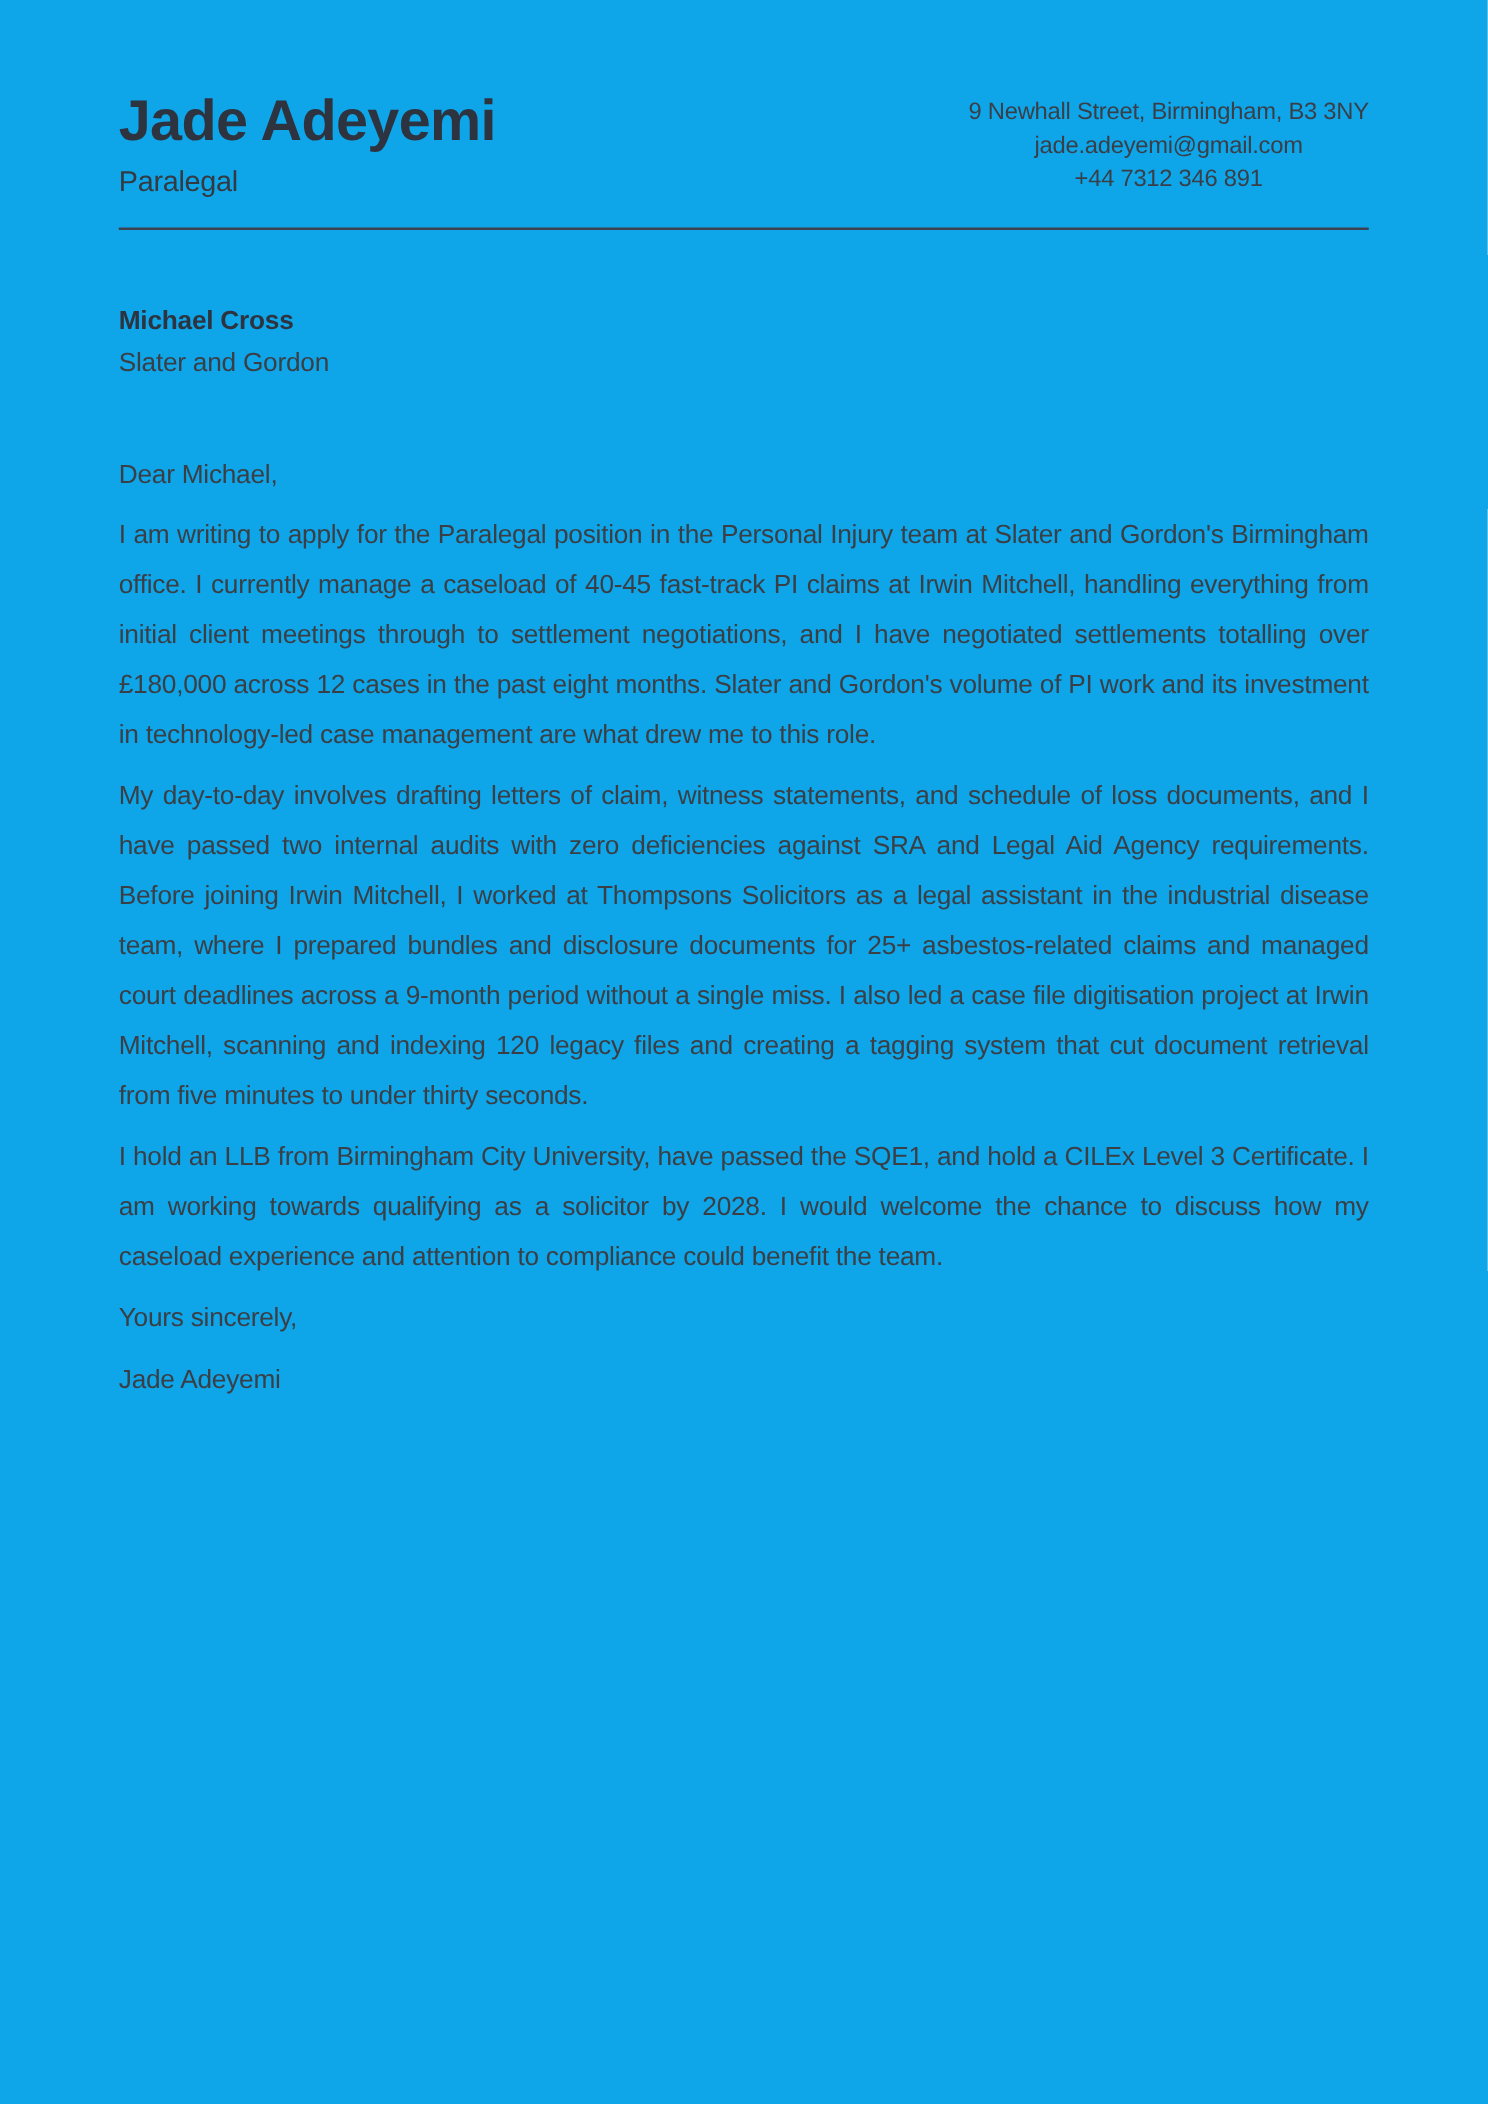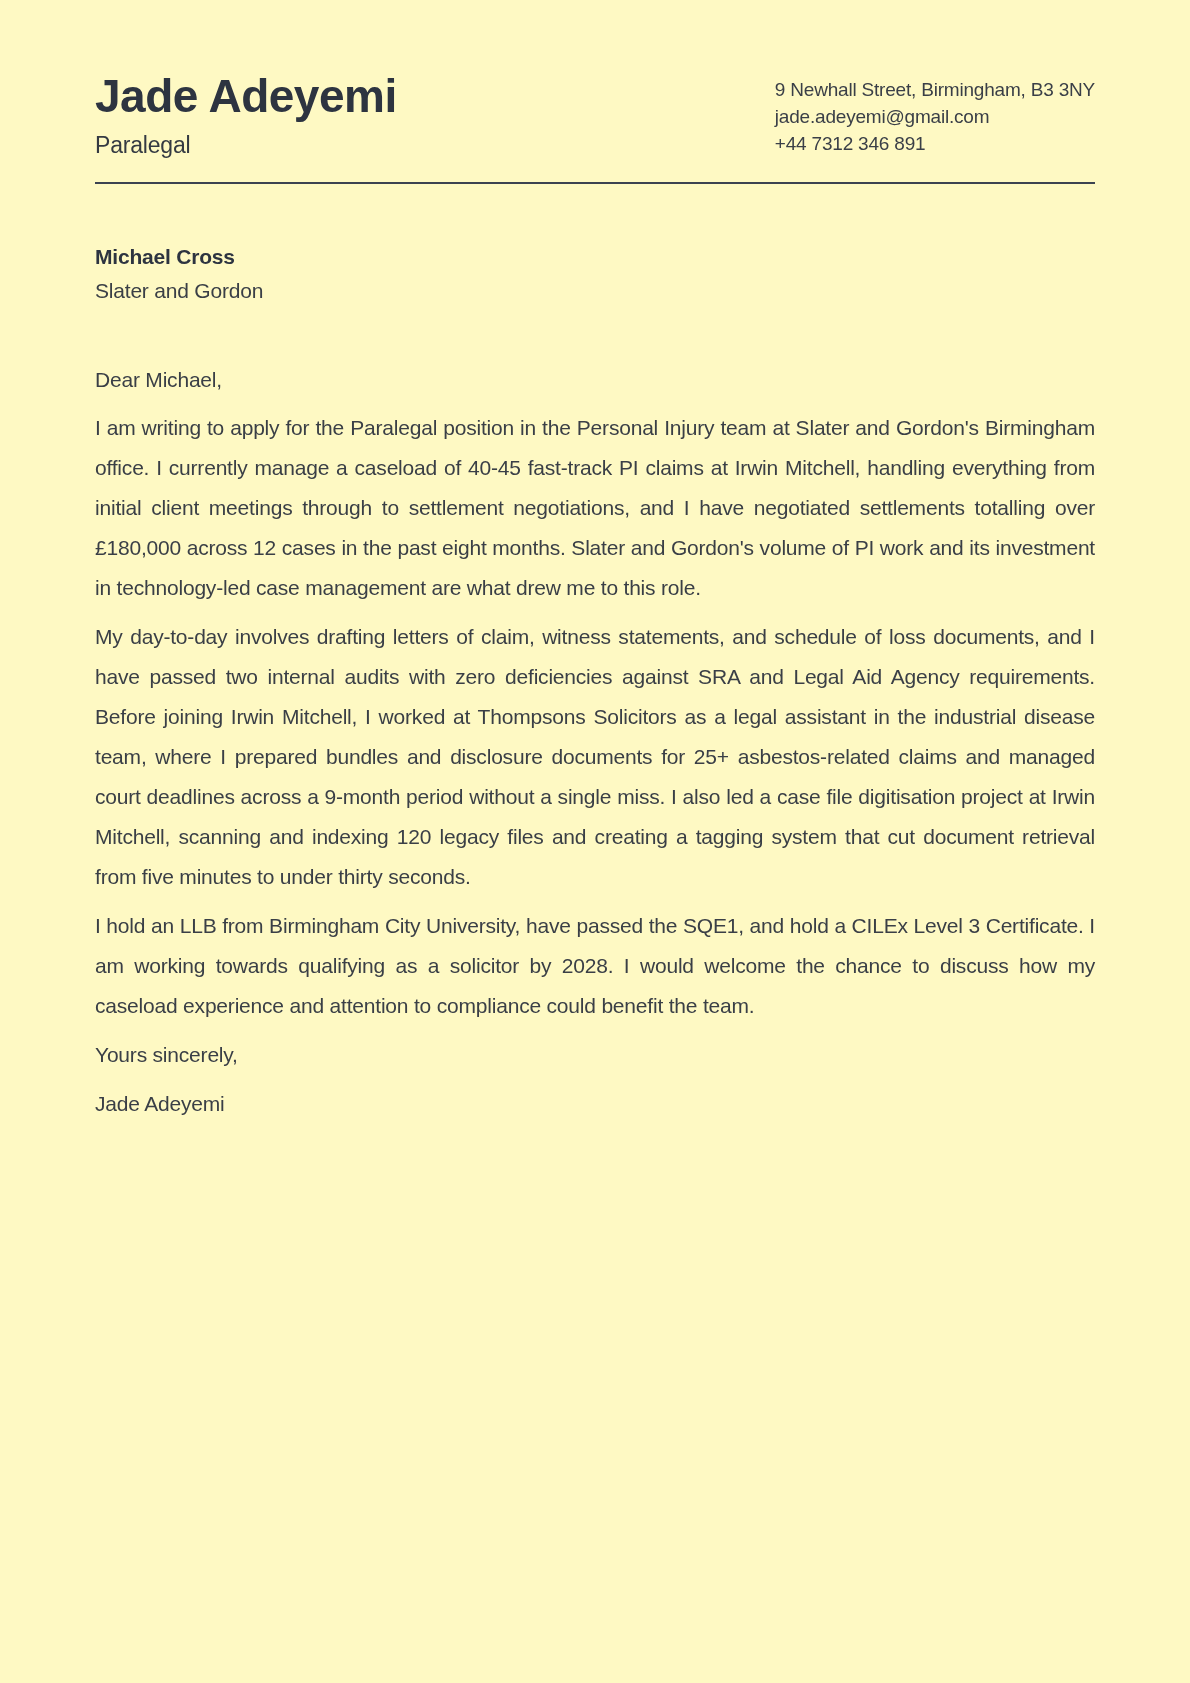--- a/index.html
+++ b/index.html
@@ -2,21 +2,21 @@
 <html><head>
 <meta charset="utf-8">
 <style>
   * { margin: 0; padding: 0; box-sizing: border-box; }
   html, body { background: #e9ebee; }
   body { font-family: "Liberation Sans", "DejaVu Sans", sans-serif; }
 
   .page {
     width: 1190px;
     height: 1683px;
-    background: #fef9c3;
+    background: #0ea5e9;
     padding: 70px 95px 0 95px;
     margin: 0 auto;
     color: #3a3f46;
     letter-spacing: -0.2px;
   }
 
   
   .header {
     display: flex;
     justify-content: space-between;
@@ -29,21 +29,21 @@
     letter-spacing: -0.5px;
     color: #2d3440;
   }
   .identity .job-title {
     font-size: 23px;
     line-height: 30px;
     margin-top: 8px;
     color: #343a42;
   }
   .contact {
-    text-align: left;
+    text-align: center;
     font-size: 19px;
     line-height: 27px;
     padding-top: 6px;
     color: #3a3f47;
   }
   .divider {
     border: none;
     border-top: 2px solid #3c4350;
     margin-top: 22px;
   }

